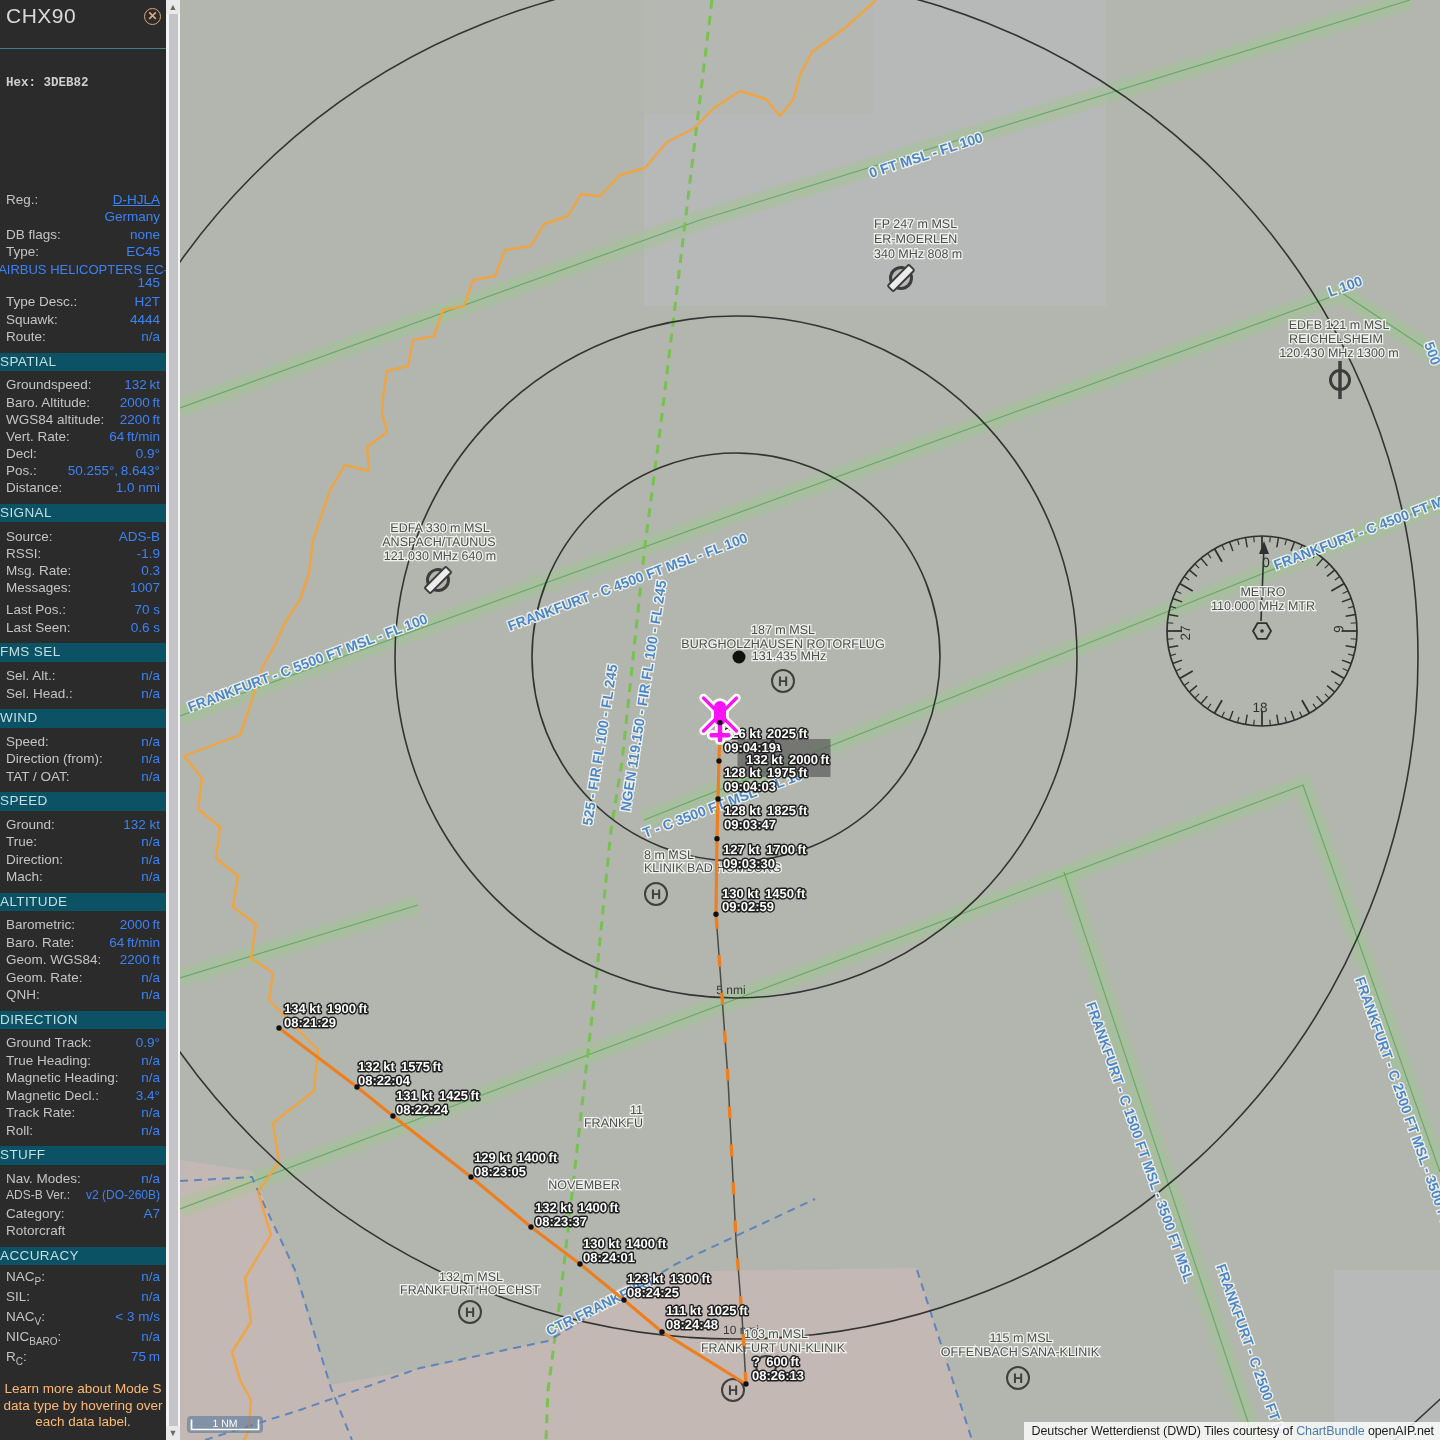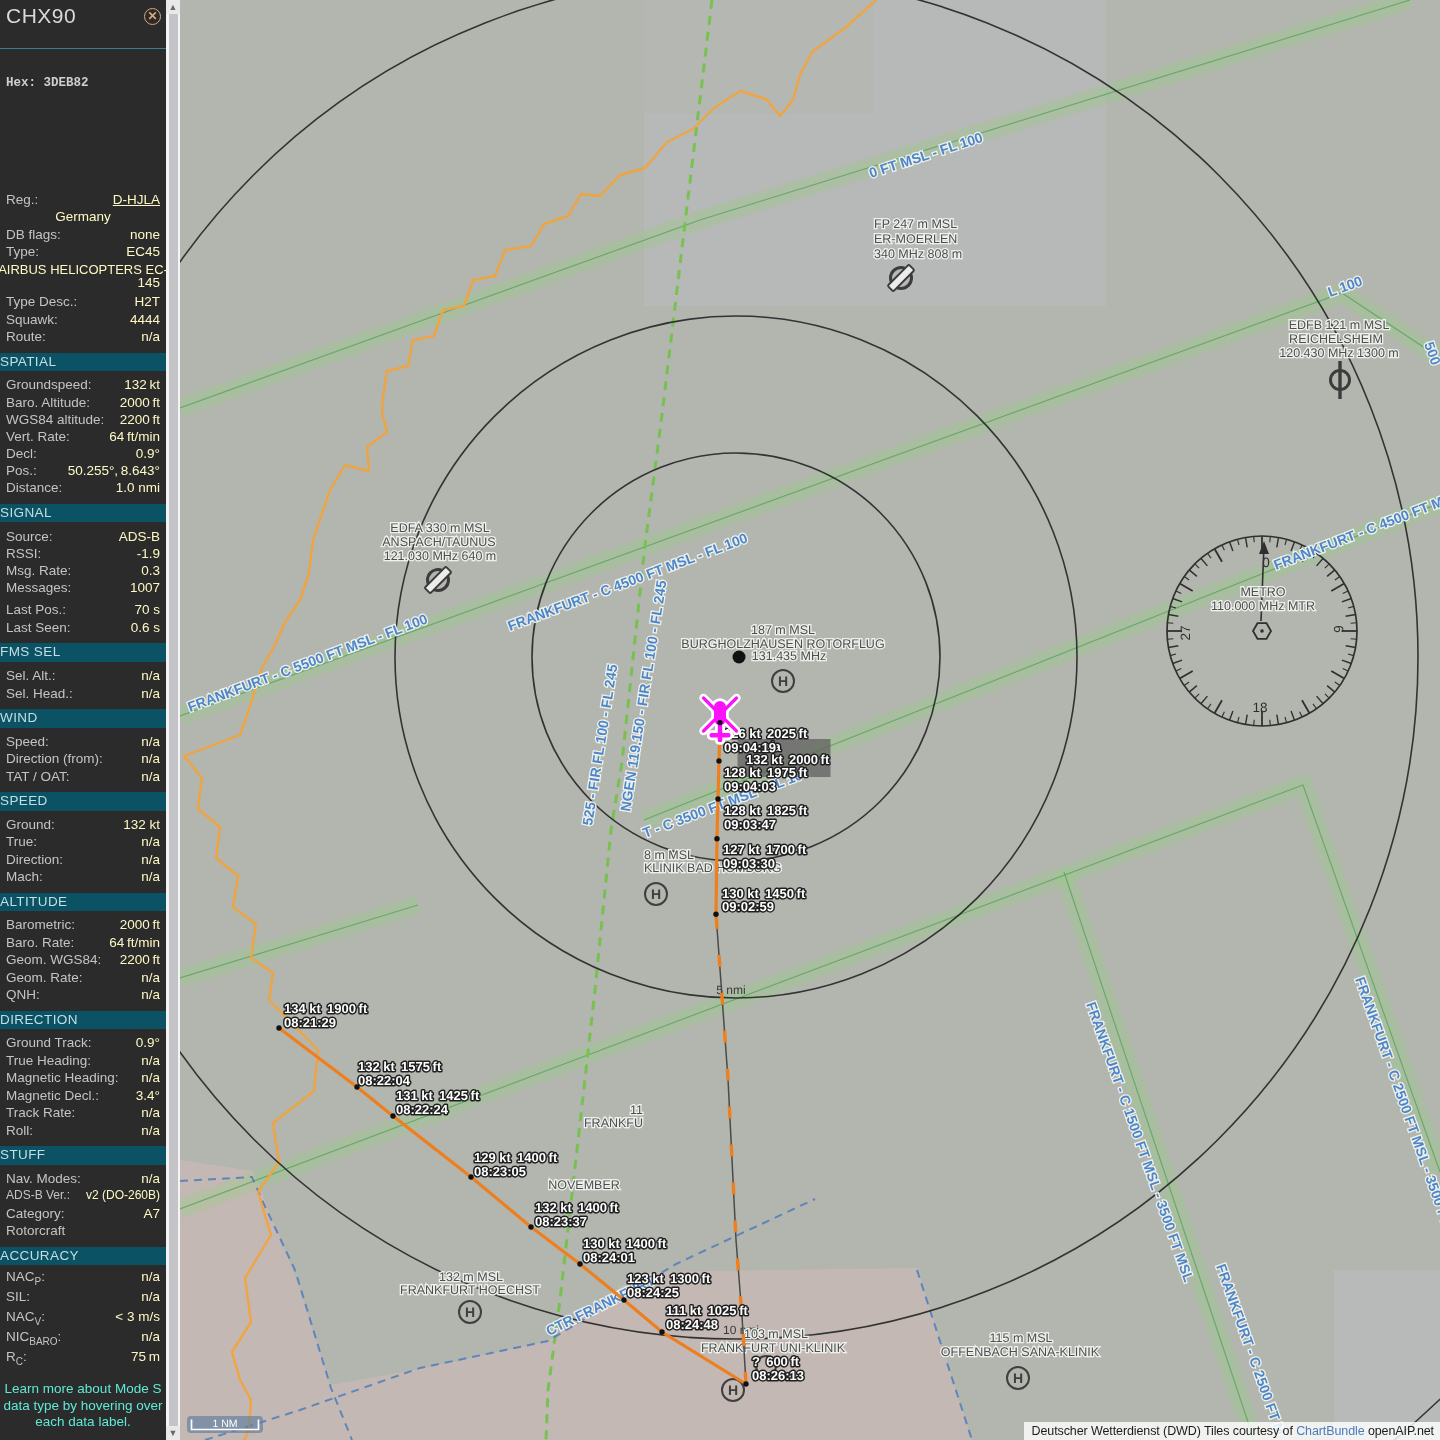--- a/index.html
+++ b/index.html
@@ -4,25 +4,25 @@
 html,body {width:1440px;height:1440px;overflow:hidden;background:#b2b6ae;font-family:"Liberation Sans",sans-serif;}
 #stage {position:relative;width:1440px;height:1440px;transform:translateZ(0);}
 #mapwrap {position:absolute;left:180px;top:0;width:1260px;height:1440px;will-change:transform;}
 #sidebar {position:absolute;left:0;top:0;width:166px;height:1440px;background:#2b2b2b;color:#c8c8c8;font-size:13.5px;will-change:transform;}
 #sbhead {position:absolute;top:0;left:0;width:100%;height:49px;border-bottom:1.5px solid #3d7f90;}
 #callsign {position:absolute;left:6px;top:4px;font-size:21px;color:#d9d9d9;letter-spacing:.5px;text-align:right;}
 #hex {position:absolute;left:6px;top:31px;font-family:"Liberation Mono",monospace;font-weight:bold;font-size:12.5px;color:#cfcfcf;margin-top:45px;}
 #closebtn {position:absolute;left:144px;top:8px;width:17px;height:17px;border:1.3px solid #dca878;border-radius:50%;color:#dca878;font-size:12px;font-weight:bold;line-height:15px;text-align:center;}
 .r {position:absolute;left:6px;right:6px;display:flex;justify-content:space-between;height:17.3px;line-height:17.3px;white-space:nowrap;}
 .r .k {color:#c4c4c4;text-align:center;}
-.r .v {color:#fef9c3;}
+.r .v {color:#3b82f6;}
 .r sub {font-size:10px;}
 .ul {text-decoration:underline;}
 .bar {position:absolute;left:0;width:166px;height:18.5px;background:#0b5364;color:#c5dde3;text-align:left;line-height:18.5px;font-size:13.5px;letter-spacing:.4px;}
-.learn {position:absolute;top:1381px;left:0;width:166px;text-align:center;font-size:13.5px;line-height:16.6px;color:#5eead4;}
+.learn {position:absolute;top:1381px;left:0;width:166px;text-align:center;font-size:13.5px;line-height:16.6px;color:#fdba74;}
 #scroll {position:absolute;left:166px;top:0;width:14px;height:1440px;background:#f4f4f4;}
 #thumb {position:absolute;left:2.5px;top:14px;width:9px;height:1412px;background:#c4c4c8;}
 .arr {position:absolute;left:0;width:14px;height:14px;background:#e9e9e9;color:#6a6a6a;font-size:9px;line-height:14px;text-align:center;}
 #attr {position:absolute;right:0;bottom:0;height:18px;background:rgba(255,255,255,.82);font-size:12.5px;line-height:18px;color:#1c1c1c;padding:0 6px 0 8px;letter-spacing:-0.1px;white-space:nowrap;}
 #attr .lk {color:#4a7cba;}
 svg text {font-family:"Liberation Sans",sans-serif;text-rendering:geometricPrecision;}
 .gl {font-size:12.5px;fill:#4c4f4e;stroke:#eef0ec;stroke-width:2.6px;paint-order:stroke;}
 .bl {font-size:14px;font-weight:600;fill:#4d86c8;stroke:#eef0ec;stroke-width:2.6px;paint-order:stroke;}
 .cn {font-size:13.5px;fill:#2e2e2e;text-anchor:middle;}
 .rl {font-size:12px;fill:#3a3a3a;}
@@ -274,21 +274,21 @@
   <div id="sidebar">
     <div id="sbhead">
         <div id="callsign">CHX90</div>
         <div id="hex">Hex:&nbsp;3DEB82</div>
         <div id="closebtn">✕</div>
       </div>
     <div class="r" style="top:191.3px">
         <span class="k">Reg.:</span>
         <span class="v"><span class="ul">D-HJLA</span></span>
       </div>
-<div class="r" style="top:208.3px;justify-content:center;text-align:right">
+<div class="r" style="top:208.3px;justify-content:flex-end;text-align:right">
         <span class="v">Germany</span>
       </div>
 <div class="r" style="top:225.8px">
         <span class="k">DB flags:</span>
         <span class="v">none</span>
       </div>
 <div class="r" style="top:242.8px">
         <span class="k">Type:</span>
         <span class="v">EC45</span>
       </div>

